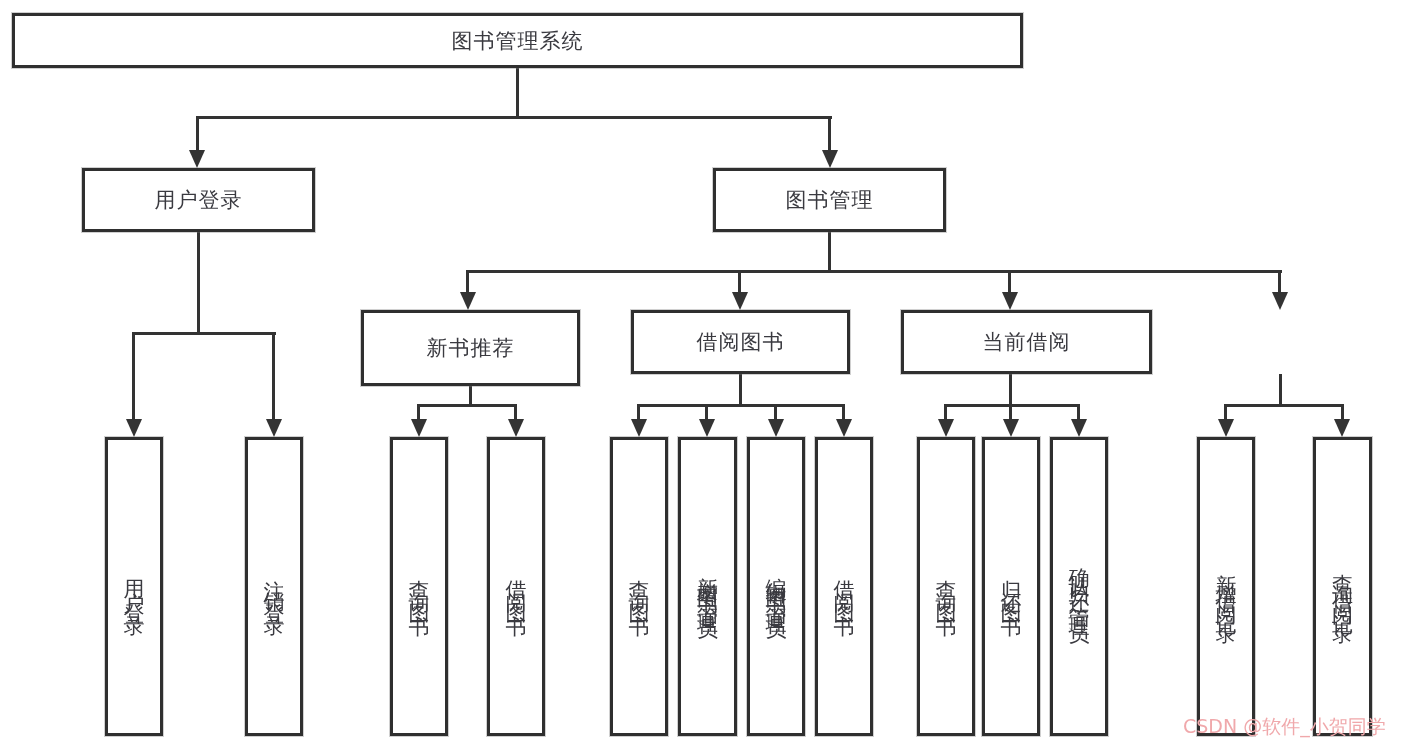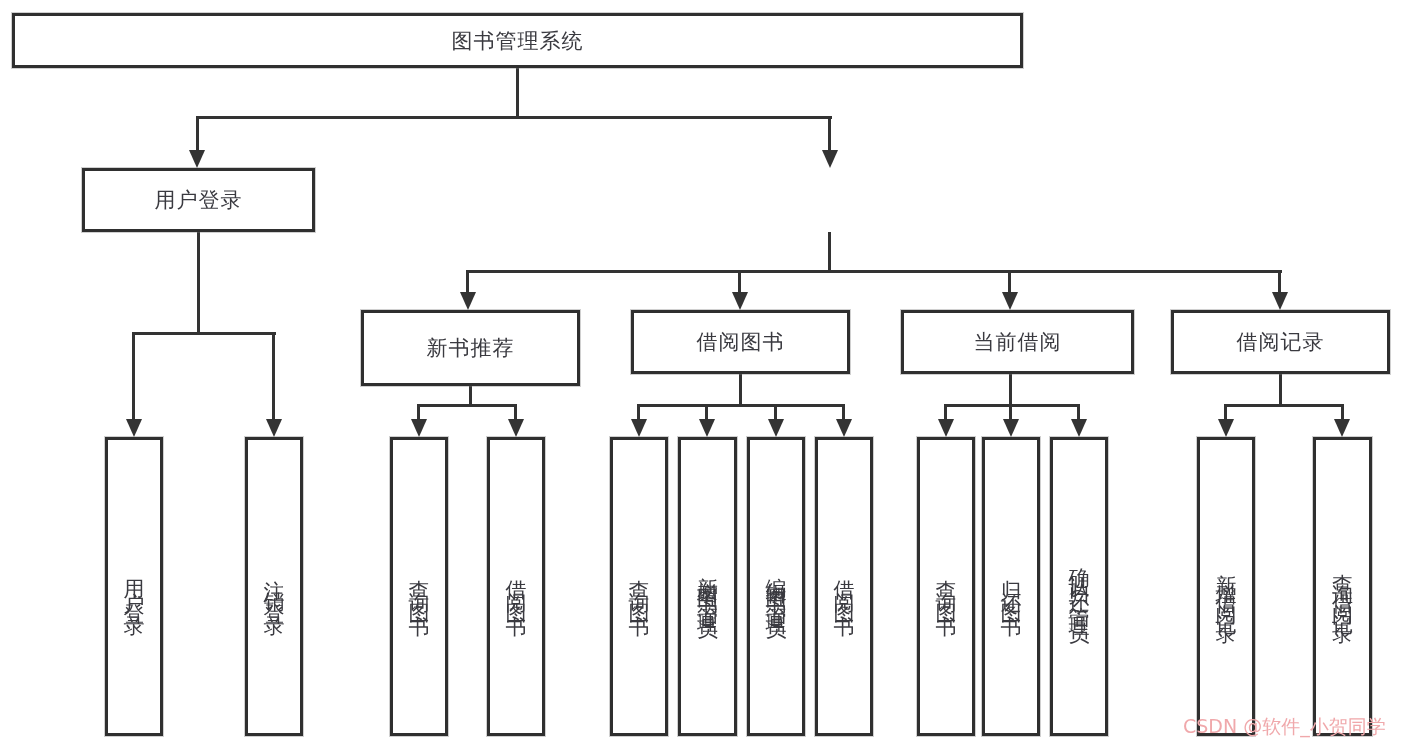--- a/index.html
+++ b/index.html
@@ -63,20 +63,21 @@
   <div class="node" style="left:12px;top:13px;width:1011px;height:55px;">图书管理系统</div>
 
   <div class="vl" style="left:516px;top:68px;height:50px;"></div>
   <div class="hl" style="left:196px;top:116px;width:636px;"></div>
   <div class="vl" style="left:196px;top:116px;height:36px;"></div>
   <div class="arrow" style="left:189px;top:150px;"></div>
   <div class="vl" style="left:828px;top:116px;height:36px;"></div>
   <div class="arrow" style="left:822px;top:150px;"></div>
 
   <div class="node" style="left:82px;top:168px;width:233px;height:64px;">用户登录</div>
+  <div class="node" style="left:713px;top:168px;width:233px;height:64px;">图书管理</div>
 
   <div class="vl" style="left:197px;top:232px;height:102px;"></div>
   <div class="hl" style="left:132px;top:332px;width:144px;"></div>
   <div class="vl" style="left:132px;top:332px;height:88px;"></div>
   <div class="arrow" style="left:126px;top:419px;"></div>
   <div class="vl" style="left:272px;top:332px;height:88px;"></div>
   <div class="arrow" style="left:266px;top:419px;"></div>
 
   <div class="vl" style="left:828px;top:232px;height:41px;"></div>
   <div class="hl" style="left:467px;top:270px;width:815px;"></div>
@@ -84,22 +85,21 @@
   <div class="arrow" style="left:460px;top:292px;"></div>
   <div class="vl" style="left:738px;top:270px;height:24px;"></div>
   <div class="arrow" style="left:732px;top:292px;"></div>
   <div class="vl" style="left:1008px;top:270px;height:24px;"></div>
   <div class="arrow" style="left:1002px;top:292px;"></div>
   <div class="vl" style="left:1278px;top:270px;height:24px;"></div>
   <div class="arrow" style="left:1272px;top:292px;"></div>
 
   <div class="node" style="left:361px;top:310px;width:219px;height:76px;">新书推荐</div>
   <div class="node" style="left:631px;top:310px;width:219px;height:64px;">借阅图书</div>
-  <div class="node" style="left:901px;top:310px;width:233px;height:64px;">当前借阅</div>
-  <div class="node" style="left:1171px;top:310px;width:219px;height:64px;">借阅记录</div>
+  <div class="node" style="left:901px;top:310px;width:251px;height:64px;">当前借阅</div>
 
   <div class="vl" style="left:469px;top:374px;height:32px;"></div>
   <div class="hl" style="left:417px;top:404px;width:100px;"></div>
   <div class="vl" style="left:417px;top:404px;height:17px;"></div>
   <div class="arrow" style="left:411px;top:419px;"></div>
   <div class="vl" style="left:514px;top:404px;height:17px;"></div>
   <div class="arrow" style="left:508px;top:419px;"></div>
 
   <div class="vl" style="left:739px;top:374px;height:32px;"></div>
   <div class="hl" style="left:637px;top:404px;width:208px;"></div>

